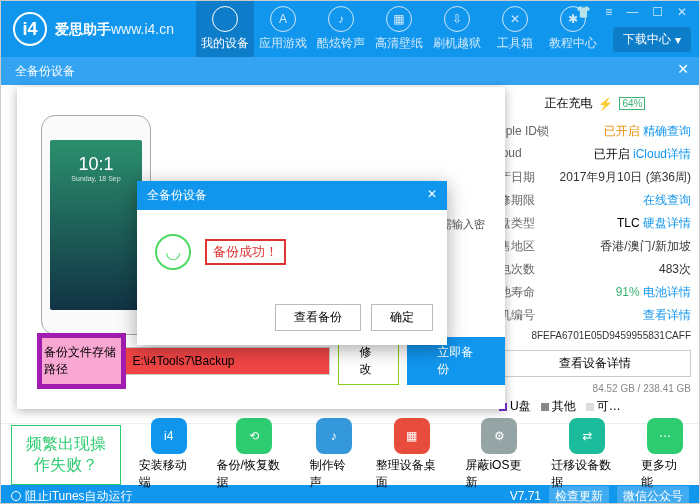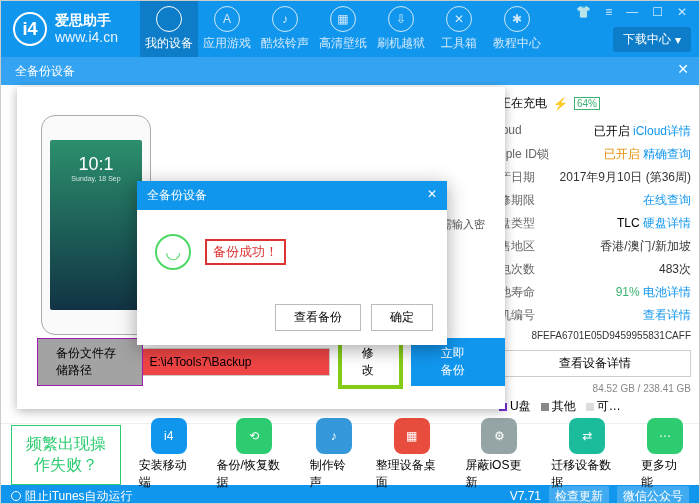--- a/index.html
+++ b/index.html
@@ -1,61 +1,61 @@
 <!DOCTYPE html>
 <html><head>
 <meta charset="utf-8">
 <style>
 *{margin:0;padding:0;box-sizing:border-box;font-family:"Microsoft YaHei",Arial,sans-serif;font-size:12px}
 body{background:#fff;width:700px;height:504px;overflow:hidden;position:relative;border:1px solid #ccc}
 .titlebar{height:56px;background:#1196ee;display:flex;align-items:center;color:#fff;position:relative}
 .logo-area{display:flex;align-items:center;padding:0 12px;gap:8px}
 .logo-circle{width:34px;height:34px;border:2px solid #fff;border-radius:50%;display:flex;align-items:center;justify-content:center;font-weight:bold;font-size:18px}
-.logo-text{display:flex;flex-direction:column;line-height:1.2}
+.logo-text{display:flex;flex-direction:row;line-height:1.2}
 .nav{display:flex;margin-left:10px;height:100%}
 .nav-item{width:58px;display:flex;flex-direction:column;align-items:center;justify-content:center;gap:3px;color:#cfe8fb;cursor:pointer}
 .nav-item.active{background:#0d7dc9;color:#fff}
 .nav-icon{width:26px;height:26px;border:1.5px solid currentColor;border-radius:50%;display:flex;align-items:center;justify-content:center}
 .win-controls{position:absolute;right:8px;top:4px;display:flex;gap:6px;color:#cce6fb;font-size:11px}
 .win-controls span{cursor:pointer;padding:0 4px}
 .download-btn{position:absolute;right:8px;top:26px;background:#0d7dc9;color:#fff;padding:4px 10px;border-radius:3px;display:flex;align-items:center;gap:4px;cursor:pointer}
 .tabbar{height:28px;background:#34a4f2;display:flex;align-items:center;color:#fff;padding-left:14px;position:relative;font-size:13px}
 .tab-close{position:absolute;right:10px;top:4px;font-size:14px;cursor:pointer}
 .main{display:flex;height:338px}
 .left-panel{width:490px;position:relative;padding:12px}
 .right-panel{flex:1;padding:10px 8px;font-size:11px}
 .info-row{display:flex;justify-content:space-between;padding:3px 0;gap:6px}
 .info-row .label{color:#666}
 .info-row .value{color:#333}
 .link{color:#1196ee;cursor:pointer}
 .green{color:#3cb371}
 .orange{color:#e88b00}
-.battery-row{display:flex;align-items:center;gap:6px;justify-content:flex-start;padding-bottom:8px}
+.battery-row{display:flex;align-items:center;gap:6px;justify-content:center;padding-bottom:8px}
 .battery-box{border:1px solid #3cb371;padding:0 2px;font-size:10px;color:#3cb371}
 .detail-btn{border:1px solid #ccc;text-align:center;padding:4px 0;margin-top:6px;cursor:pointer}
 .storage-txt{text-align:right;color:#888;margin-top:6px;font-size:10px}
 .legend{display:flex;gap:10px;margin-top:4px;font-size:10px;align-items:center}
 .legend span{display:flex;align-items:center;gap:3px}
 .sq{width:8px;height:8px}
 .bottom-actions{height:62px;display:flex;align-items:center;padding:0 10px;gap:18px;border-top:1px solid #eee}
 .fail-btn{border:1px solid #2ecc71;color:#2ecc71;padding:8px 6px;font-size:16px;cursor:pointer;text-align:center;width:110px}
 .action-item{display:flex;flex-direction:column;align-items:center;gap:3px;cursor:pointer;font-size:11px}
 .action-icon{width:36px;height:36px;border-radius:8px;display:flex;align-items:center;justify-content:center;color:#fff}
 .statusbar{height:22px;background:#1196ee;color:#fff;display:flex;align-items:center;padding:0 10px;font-size:11px}
 .statusbar .right{margin-left:auto;display:flex;gap:8px;align-items:center}
 .status-btn{background:rgba(255,255,255,.2);padding:2px 6px;border-radius:2px;cursor:pointer}
 
 .modal-backup{position:absolute;left:16px;top:86px;width:488px;height:322px;background:#fff;box-shadow:0 2px 10px rgba(0,0,0,.3);z-index:5}
 .phone-mock{position:absolute;left:24px;top:28px;width:110px;height:220px;border:1px solid #aaa;border-radius:14px;background:#fafafa}
 .phone-screen{position:absolute;left:8px;top:24px;right:8px;bottom:24px;background:linear-gradient(#2b8f6d,#134);border-radius:2px;color:#fff;text-align:center;padding-top:14px;font-size:10px}
 .body-text{position:absolute;left:158px;top:200px;font-size:11px;color:#555}
 .path-row{position:absolute;left:20px;bottom:20px;display:flex;align-items:center;gap:0}
-.path-label{border:1px solid #a21caf;padding:6px 18px;background:#a3a3a3}
+.path-label{border:5px solid #a21caf;padding:6px 2px;background:#f9a8d4}
 .path-input{border:1px solid #ccc;border-left:none;padding:6px;width:256px;background:#ef4444}
-.path-btn{border:4px solid #84cc16;padding:6px 20px;margin-left:8px;background:#fff;cursor:pointer}
+.path-btn{border:1px solid #84cc16;padding:6px 20px;margin-left:8px;background:#fff;cursor:pointer}
 .backup-btn{background:#1196ee;color:#fff;padding:7px 30px;margin-left:8px;cursor:pointer}
 
 .modal-success{position:absolute;left:136px;top:180px;width:310px;background:#fff;box-shadow:0 4px 18px rgba(0,0,0,.35);z-index:10}
 .modal-success .hd{background:#1196ee;color:#fff;padding:6px 10px;display:flex;justify-content:space-between;font-size:12px}
 .modal-success .bd{padding:24px 18px;display:flex;align-items:center;gap:14px}
 .smile{width:36px;height:36px;border:2px solid #4cd964;border-radius:50%;display:flex;align-items:center;justify-content:center;color:#4cd964;font-size:18px}
 .success-text{border:2px solid #d33;color:#d33;padding:2px 6px;font-size:13px}
 .modal-success .ft{display:flex;justify-content:flex-end;gap:10px;padding:10px 14px 14px}
 .modal-success .ft button{border:1px solid #bbb;background:#fff;padding:4px 18px;cursor:pointer}
 .radio{width:10px;height:10px;border:1px solid #fff;border-radius:50%;display:inline-block;margin-right:4px;vertical-align:middle}
@@ -121,26 +121,26 @@
 
 <div class="main">
   <div class="left-panel"></div>
   <div class="right-panel">
     <div class="battery-row">
       <span>正在充电</span>
       <span style="color:#3cb371">⚡</span>
       <span class="battery-box">64%</span>
     </div>
     <div class="info-row">
+        <span class="label">pple ID锁</span>
+        <span><span class="orange">已开启</span> <span class="link">精确查询</span></span>
+      </div>
+    <div class="info-row">
         <span class="label">loud</span>
         <span><span>已开启</span> <span class="link">iCloud详情</span></span>
-      </div>
-    <div class="info-row">
-        <span class="label">pple ID锁</span>
-        <span><span class="orange">已开启</span> <span class="link">精确查询</span></span>
       </div>
     <div class="info-row">
         <span class="label">产日期</span>
         <span class="value">2017年9月10日 (第36周)</span>
       </div>
     <div class="info-row">
         <span class="label">修期限</span>
         <span class="link">在线查询</span>
       </div>
     <div class="info-row">

